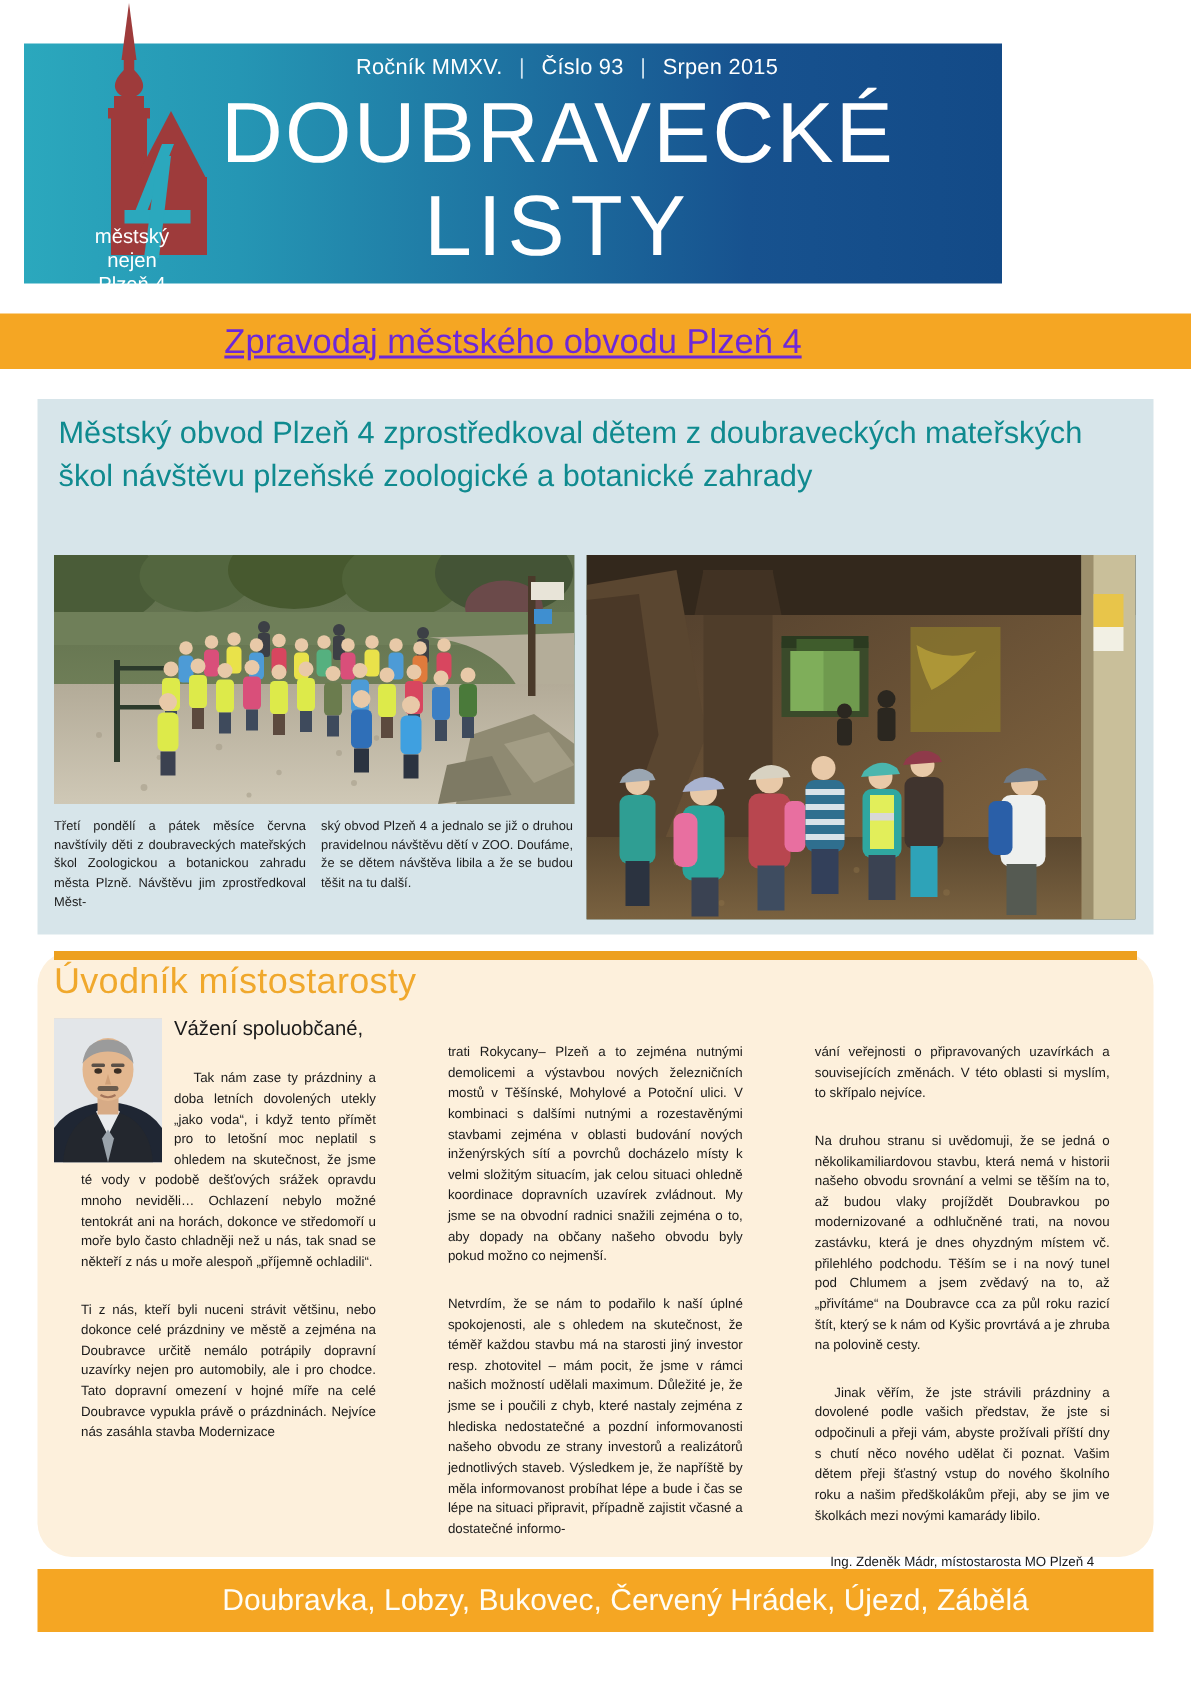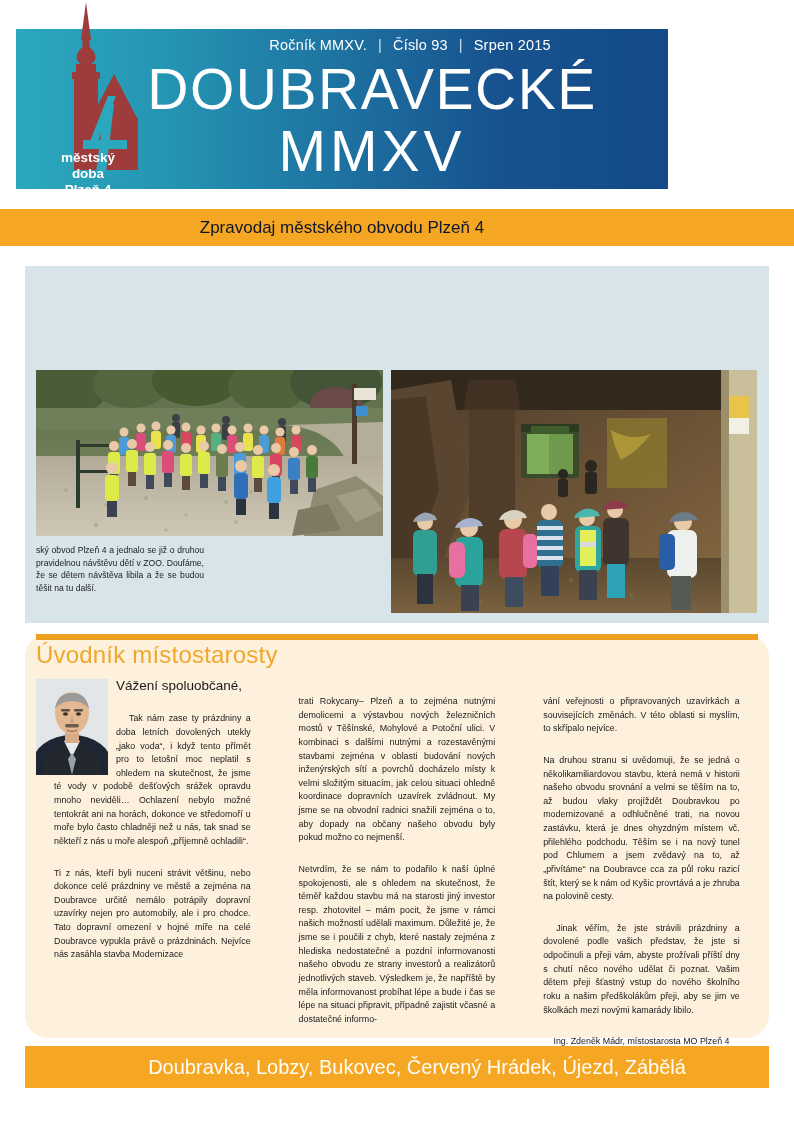--- a/index.html
+++ b/index.html
@@ -32,21 +32,20 @@
     left: 0;
     top: 8px;
     width: 100%;
     text-align: center;
     color: #ffffff;
     font-size: 14.5px;
     letter-spacing: 0.2px;
     padding-left: 72px;
     box-sizing: border-box;
     white-space: nowrap;
-    margin-left: 32px;
   }
   .masthead-issue .sep {
     display: inline-block;
     padding: 0 11px;
     color: #cfe2ee;
   }
   .masthead-title {
     position: absolute;
     left: 60px;
     top: 30px;
@@ -75,42 +74,43 @@
   .logo-wrap svg { display: block; }
   .logo-text {
     position: absolute;
     left: 0;
     top: 150px;
     width: 108px;
     text-align: center;
     color: #ffffff;
     font-size: 13.5px;
     line-height: 1.17;
-    font-weight: 700;
+    font-weight: 400;
   }
 
   
   .subtitle-band {
     position: absolute;
     left: 0;
     top: 209px;
     width: 794px;
     height: 37px;
     background: #f5a623;
   }
   .subtitle-band .subtitle-text {
     position: absolute;
     left: 16px;
     top: 0;
     width: 652px;
     height: 37px;
     line-height: 37px;
     text-align: center;
-    color: #0f172a;
-    font-size: 17px;
+    color: #6d28d9;
+    font-size: 23px;
+    text-decoration: underline;
   }
 
   
   .article-box {
     position: absolute;
     left: 25px;
     top: 266px;
     width: 744px;
     height: 357px;
     background: #d7e5ea;
@@ -257,21 +257,21 @@
 <body>
 
 <div class="masthead">
 
   <div class="masthead-issue">
     <span>Ročník MMXV.</span><span class="sep">|</span><span>Číslo 93</span><span class="sep">|</span><span>Srpen 2015</span>
   </div>
 
   <div class="masthead-title">
     <span>DOUBRAVECKÉ</span>
-    <span class="line2">MMXV</span>
+    <span class="line2">LISTY</span>
   </div>
 
   <div class="logo-wrap">
     <svg width="108" height="218" viewBox="0 0 108 218" xmlns="http://www.w3.org/2000/svg">
 
       <polygon points="52,2 57,40 47,40" fill="#9e3b3b"></polygon>
       <rect x="48.5" y="38" width="7" height="10" fill="#9e3b3b"></rect>
 
       <path d="M52 44 C41 52, 38 62, 52 66 C66 62, 63 52, 52 44 Z" fill="#9e3b3b"></path>
       <rect x="42" y="64" width="20" height="10" fill="#9e3b3b"></rect>
@@ -283,32 +283,33 @@
       <rect x="56" y="118" width="48" height="52" fill="#9e3b3b"></rect>
 
       <g fill="#2ba8bd">
         <polygon points="74,96 82,96 62,146 54,146"></polygon>
         <rect x="49" y="140" width="44" height="9"></rect>
         <polygon points="71,104 80,104 72,172 62,172"></polygon>
       </g>
     </svg>
     <div class="logo-text">
       <div>městský</div>
-      <div>doba</div>
+      <div>nejen</div>
       <div>Plzeň 4</div>
     </div>
   </div>
 </div>
 
 <div class="subtitle-band">
   <div class="subtitle-text">Zpravodaj městského obvodu Plzeň 4</div>
 </div>
 
 <div class="article-box">
 
+  <div class="article-headline">Městský obvod Plzeň 4 zprostředkoval dětem z doubraveckých mateřských škol návštěvu plzeňské zoologické a botanické zahrady</div>
 
   <div class="photo photo-zoo-group">
     <svg width="347" height="166" viewBox="0 0 347 166" xmlns="http://www.w3.org/2000/svg">
       <defs>
         <linearGradient id="skyGrad" x1="0" y1="0" x2="0" y2="1">
           <stop offset="0%" stop-color="#5c6b4a"></stop>
           <stop offset="100%" stop-color="#7f8f63"></stop>
         </linearGradient>
         <linearGradient id="groundGrad" x1="0" y1="0" x2="0" y2="1">
           <stop offset="0%" stop-color="#b3ab98"></stop>
@@ -547,20 +548,21 @@
           <circle cx="200" cy="96" r="6"></circle>
             <rect x="194" y="102" width="12" height="22" rx="3"></rect>
           <circle cx="172" cy="104" r="5"></circle>
             <rect x="167" y="109" width="10" height="18" rx="3"></rect>
         </g>
       </g>
     </svg>
   </div>
 
   <div class="caption-cols">
+    <div class="caption-col">Třetí pondělí a pátek měsíce června navštívily děti z doubraveckých mateřských škol Zoologickou a botanickou zahradu města Plzně. Návštěvu jim zprostředkoval Měst-</div>
     <div class="caption-col">ský obvod Plzeň 4 a jednalo se již o druhou pravidelnou návštěvu dětí v ZOO. Doufáme, že se dětem návštěva libila a že se budou těšit na tu další.</div>
   </div>
 </div>
 
 <div class="editorial-box">
 
   <div class="editorial-rule"></div>
   <div class="editorial-heading">Úvodník místostarosty</div>
 
   <div class="editorial-cols">

